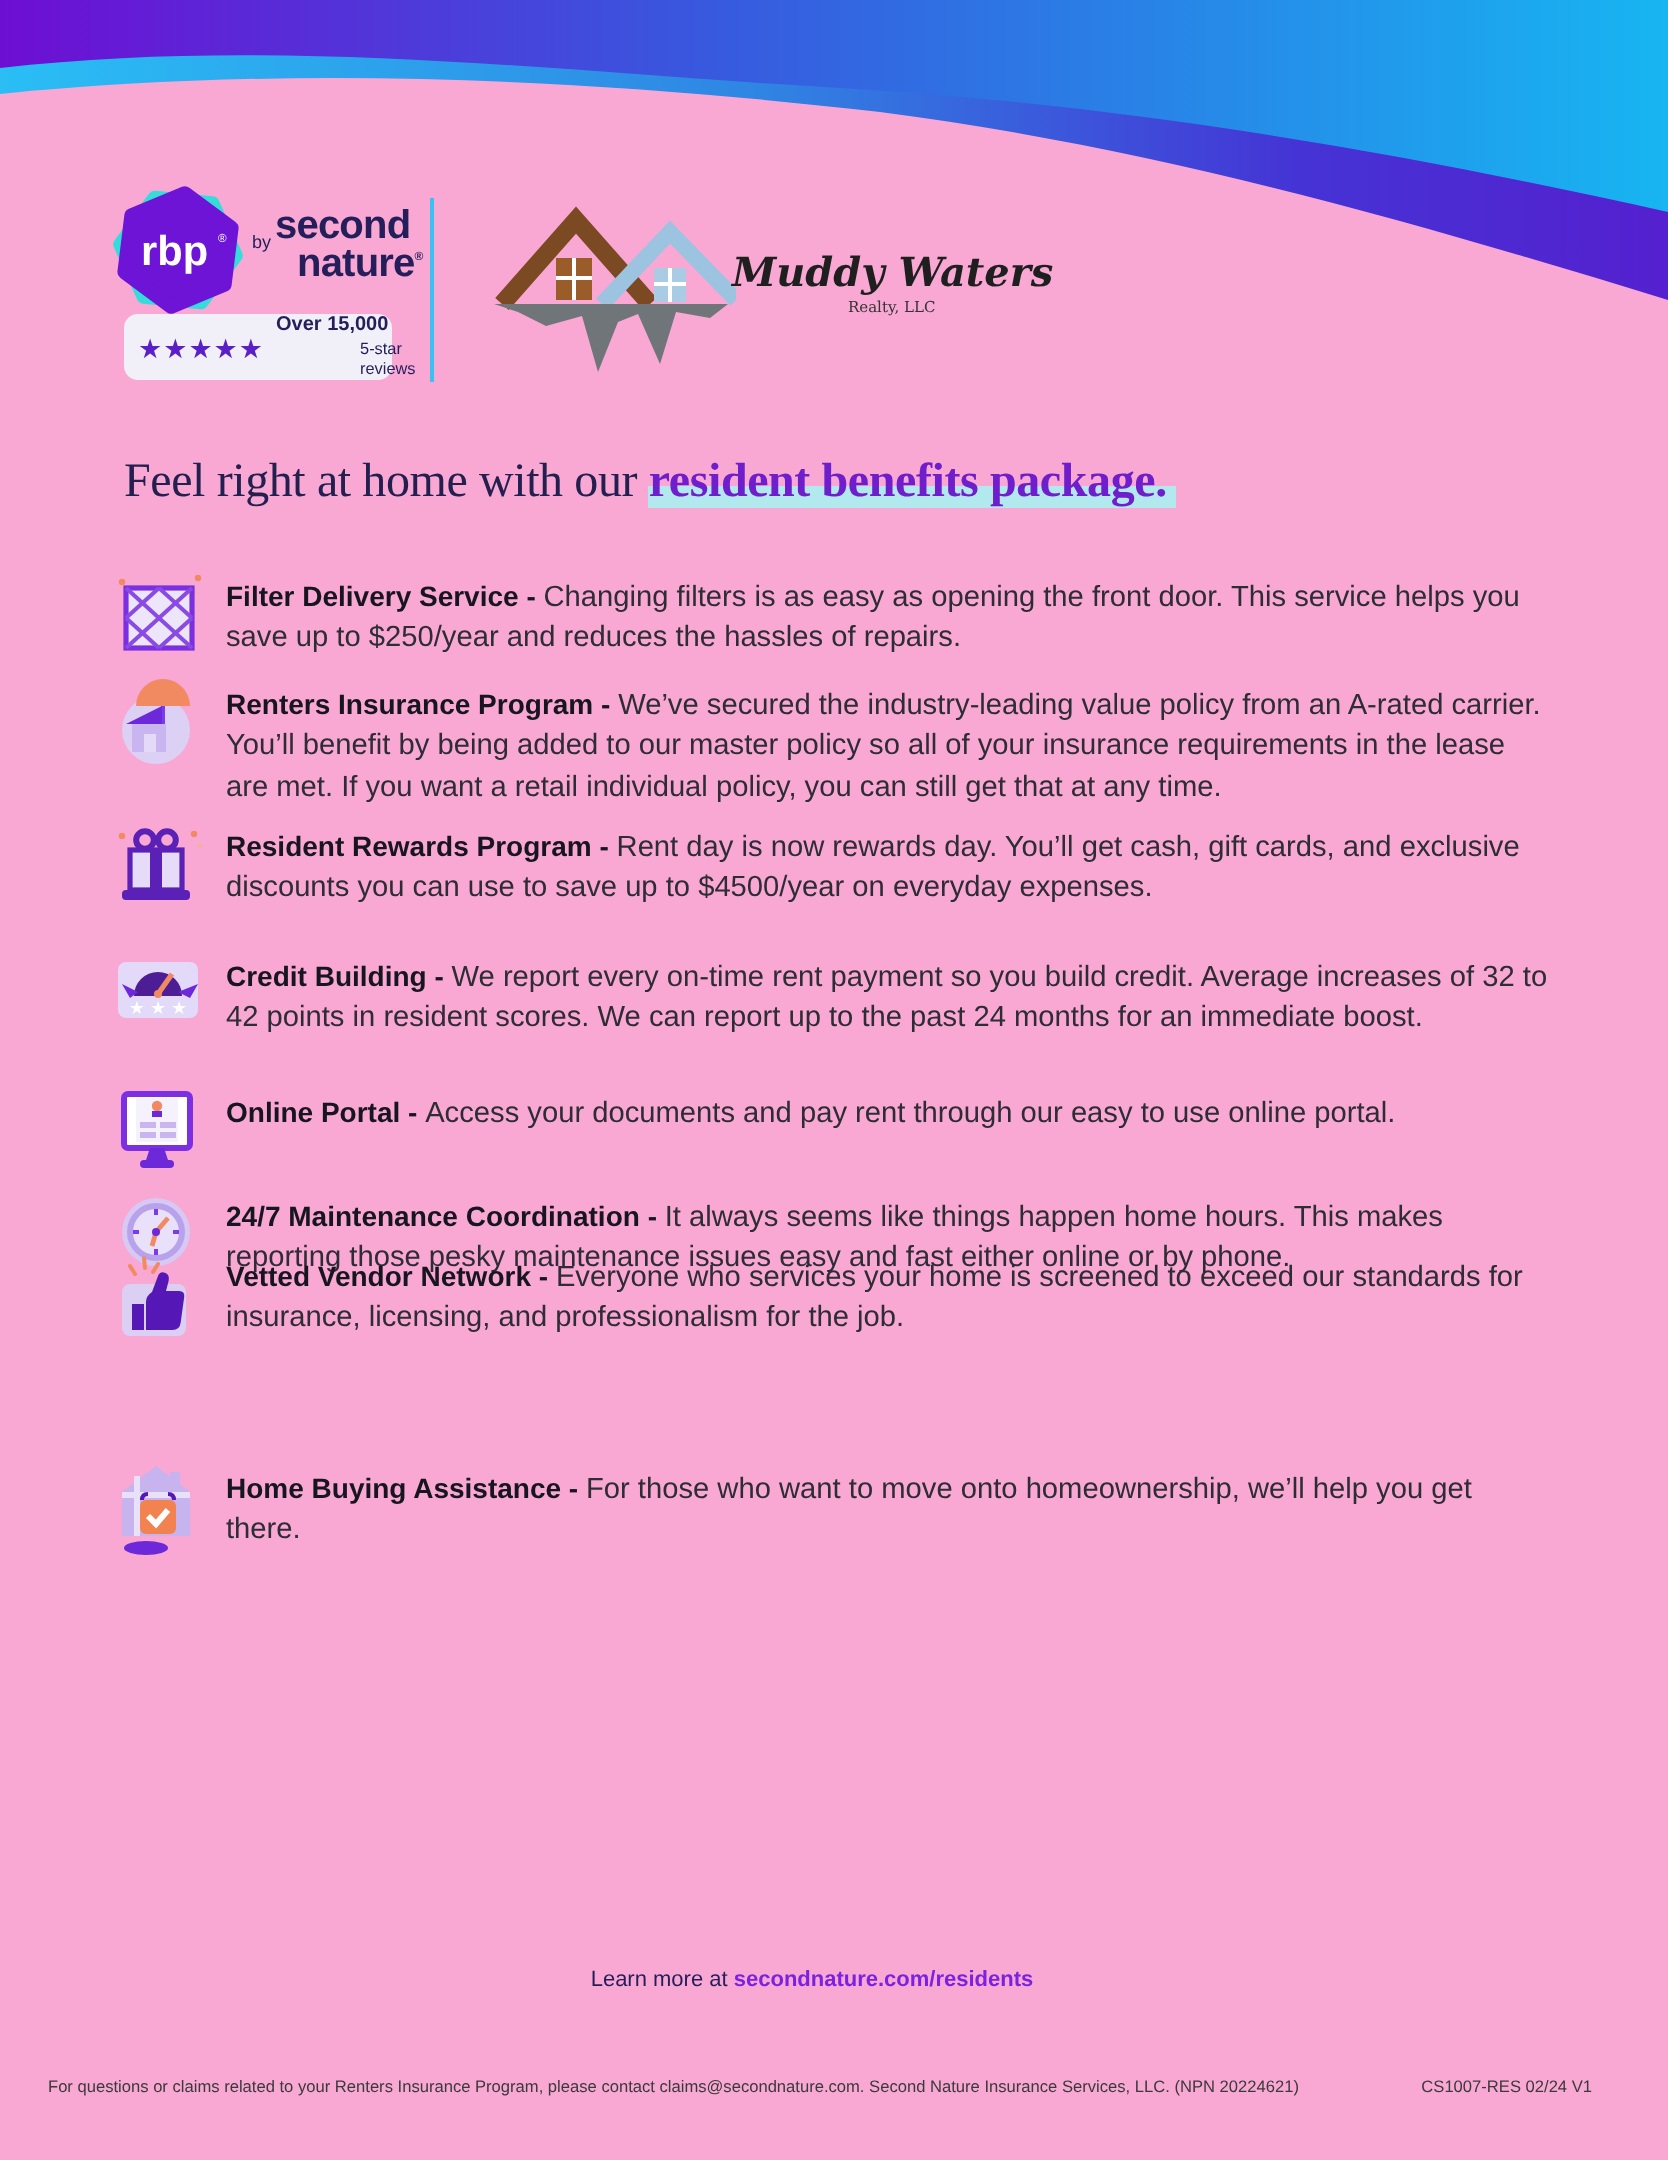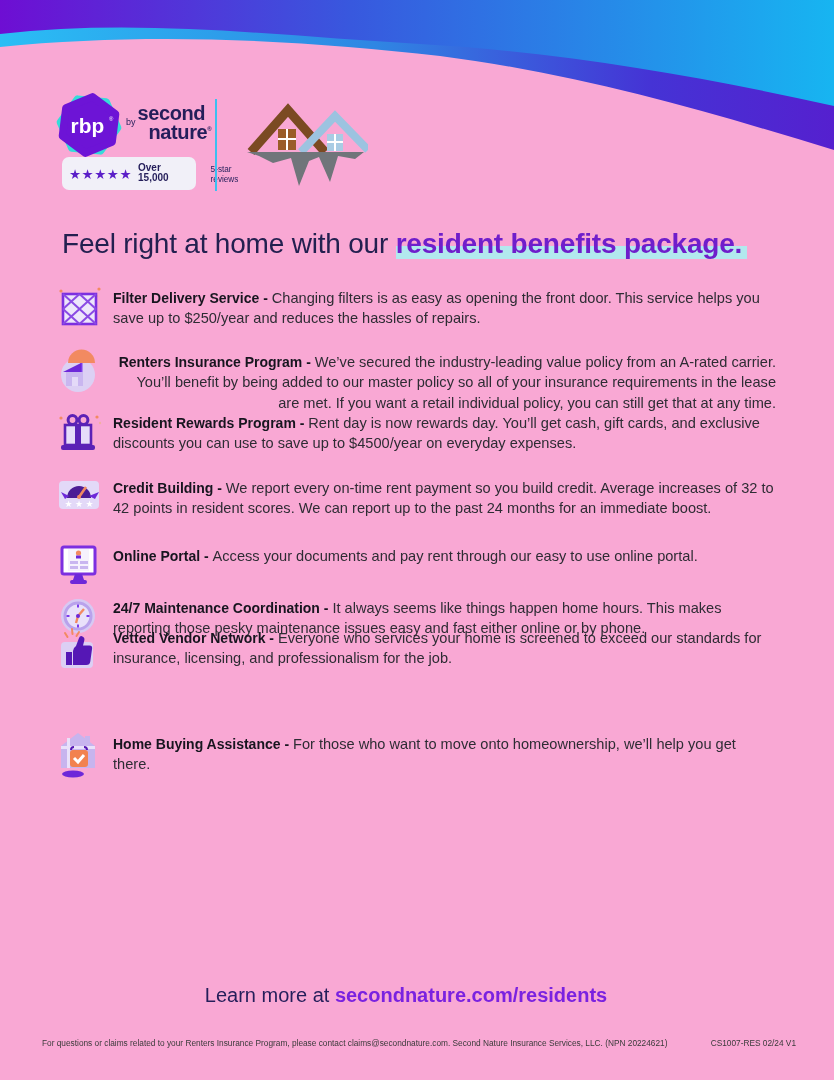--- a/index.html
+++ b/index.html
@@ -13,54 +13,54 @@
   .rbp-logo{position:absolute;left:54px;top:90px;width:70px;height:70px;}
   .byline{position:absolute;left:126px;top:105px;white-space:nowrap;}
   .byline .by{font-size:9px;color:#241e5a;vertical-align:14px;margin-right:2px;}
   .brand{display:inline-block;color:#241e5a;font-weight:bold;font-size:20px;line-height:16px;letter-spacing:-0.4px;}
   .brand .l2{padding-left:11px;}
   .brand sup{font-size:6px;vertical-align:8px;}
 
   .reviews-badge{position:absolute;left:62px;top:157px;width:134px;height:33px;
         background:#f1f0f8;border-radius:7px;display:flex;align-items:center;padding:0 7px;box-sizing:border-box;}
   .stars{color:#5b1fc8;font-size:13.5px;letter-spacing:0.5px;margin-right:6px;}
-  .rev-txt{display:flex;flex-direction:row;line-height:10px;}
+  .rev-txt{display:flex;flex-direction:column;line-height:10px;}
   .rev-l1{font-size:10px;font-weight:bold;color:#241e5a;}
   .rev-l2{font-size:8.2px;color:#241e5a;margin-top:2px;padding-left:42px;}
 
   .divider{position:absolute;left:215px;top:99px;width:2px;height:92px;background:#3ac0f1;}
 
   .mw-logo{position:absolute;left:243px;top:96px;}
   .mw-text{position:absolute;left:366px;top:124px;width:130px;}
   .mw-name{font-family:"DejaVu Serif", serif;font-style:italic;font-weight:bold;
            font-size:20px;color:#1f1f1f;white-space:nowrap;}
   .mw-sub{font-family:"DejaVu Serif", serif;font-size:7.5px;color:#333;margin-left:58px;margin-top:1px;}
 
   
-  .headline{position:absolute;left:62px;top:228px;font-size:28px;letter-spacing:-0.2px;
-            color:#232050;white-space:nowrap;}
+  .headline{position:absolute;left:62px;top:228px;font-size:24px;letter-spacing:-0.2px;
+            color:#232050;white-space:nowrap;font-family:Liberation Serif, serif;}
   .headline .hl{font-weight:bold;color:#6f1ecb;
             background:linear-gradient(to top,#b2e9ee 0 42%,transparent 42%);
             padding-right:5px;}
 
   
   .benefit{position:absolute;left:60px;width:716px;}
   .benefit .icon{position:absolute;left:-3px;top:-4px;}
   .benefit .txt{margin-left:53px;font-size:14.6px;line-height:20.4px;color:#2e2c34;}
   .benefit .ttl{font-weight:bold;color:#17151f;font-size:14px;}
-  .b1{top:288px;} .b2{top:352px;text-align:right;} .b3{top:413px;} .b4{top:478px;}
+  .b1{top:288px;} .b2{top:342px;} .b3{top:413px;} .b4{top:478px;}
   .b5{top:546px;} .b6{top:598px;} .b7{top:628px;} .b8{top:734px;}
   .b4 .icon,.b6 .icon{top:-6px;}
 
   
   .learn-more{position:absolute;left:0;top:984px;width:812px;text-align:center;
-              font-size:20px;color:#241e5a;}
+              font-size:11px;color:#241e5a;}
   .learn-more .link{font-weight:bold;color:#7a22e0;cursor:pointer;}
   .fine-print{position:absolute;left:0;top:1038px;width:834px;font-size:8.3px;color:#3a3a3a;}
-  .fp-left{position:absolute;left:42px;top:0;}
+  .fp-left{position:absolute;left:24px;top:0;}
   .fp-right{position:absolute;right:38px;top:0;}
 </style>
 </head>
 <body>
 
 <div id="page">
 
   <svg class="wave-svg" width="834" height="200" viewBox="0 0 834 200">
     <defs>
       <linearGradient id="underGrad" gradientUnits="userSpaceOnUse" x1="0" y1="0" x2="834" y2="0">
@@ -105,20 +105,24 @@
     <path d="M8,56 L45,14 L82,56" stroke="#7b4a22" stroke-width="9" fill="none"></path>
     <path d="M58,56 L92,20 L125,54" stroke="#9cc3e0" stroke-width="8" fill="none"></path>
     <polygon points="4,56 121,56 112,63 95,60 87,86 76,61 66,65 56,90 48,62 30,67 16,60" fill="#70757a"></polygon>
     <rect x="35" y="33" width="18" height="21" fill="#9a5c28"></rect>
     <line x1="44" y1="33" x2="44" y2="54" stroke="#fff" stroke-width="2"></line>
     <line x1="35" y1="43" x2="53" y2="43" stroke="#fff" stroke-width="2"></line>
     <rect x="84" y="38" width="16" height="17" fill="#a9cce4"></rect>
     <line x1="92" y1="38" x2="92" y2="55" stroke="#fff" stroke-width="2"></line>
     <line x1="84" y1="46" x2="100" y2="46" stroke="#fff" stroke-width="2"></line>
   </svg>
+  <div class="mw-text">
+    <div class="mw-name">Muddy Waters</div>
+    <div class="mw-sub">Realty, LLC</div>
+  </div>
 
   <div class="headline"><span>Feel right at home with our </span><span class="hl">resident benefits package.</span></div>
 
   <div class="benefit b1">
     <svg class="icon" width="46" height="46" viewBox="0 0 46 46">
       <circle cx="4" cy="7" r="1.6" fill="#f28a61"></circle>
         <circle cx="42" cy="5" r="1.6" fill="#f28a61"></circle>
       <circle cx="40" cy="12" r="1.2" fill="#f2b0a0"></circle>
       <rect x="6" y="10" width="33" height="30" fill="#ede6fb" stroke="#7c2fe0" stroke-width="2.6"></rect>
       <g stroke="#8a4ae4" stroke-width="2">

